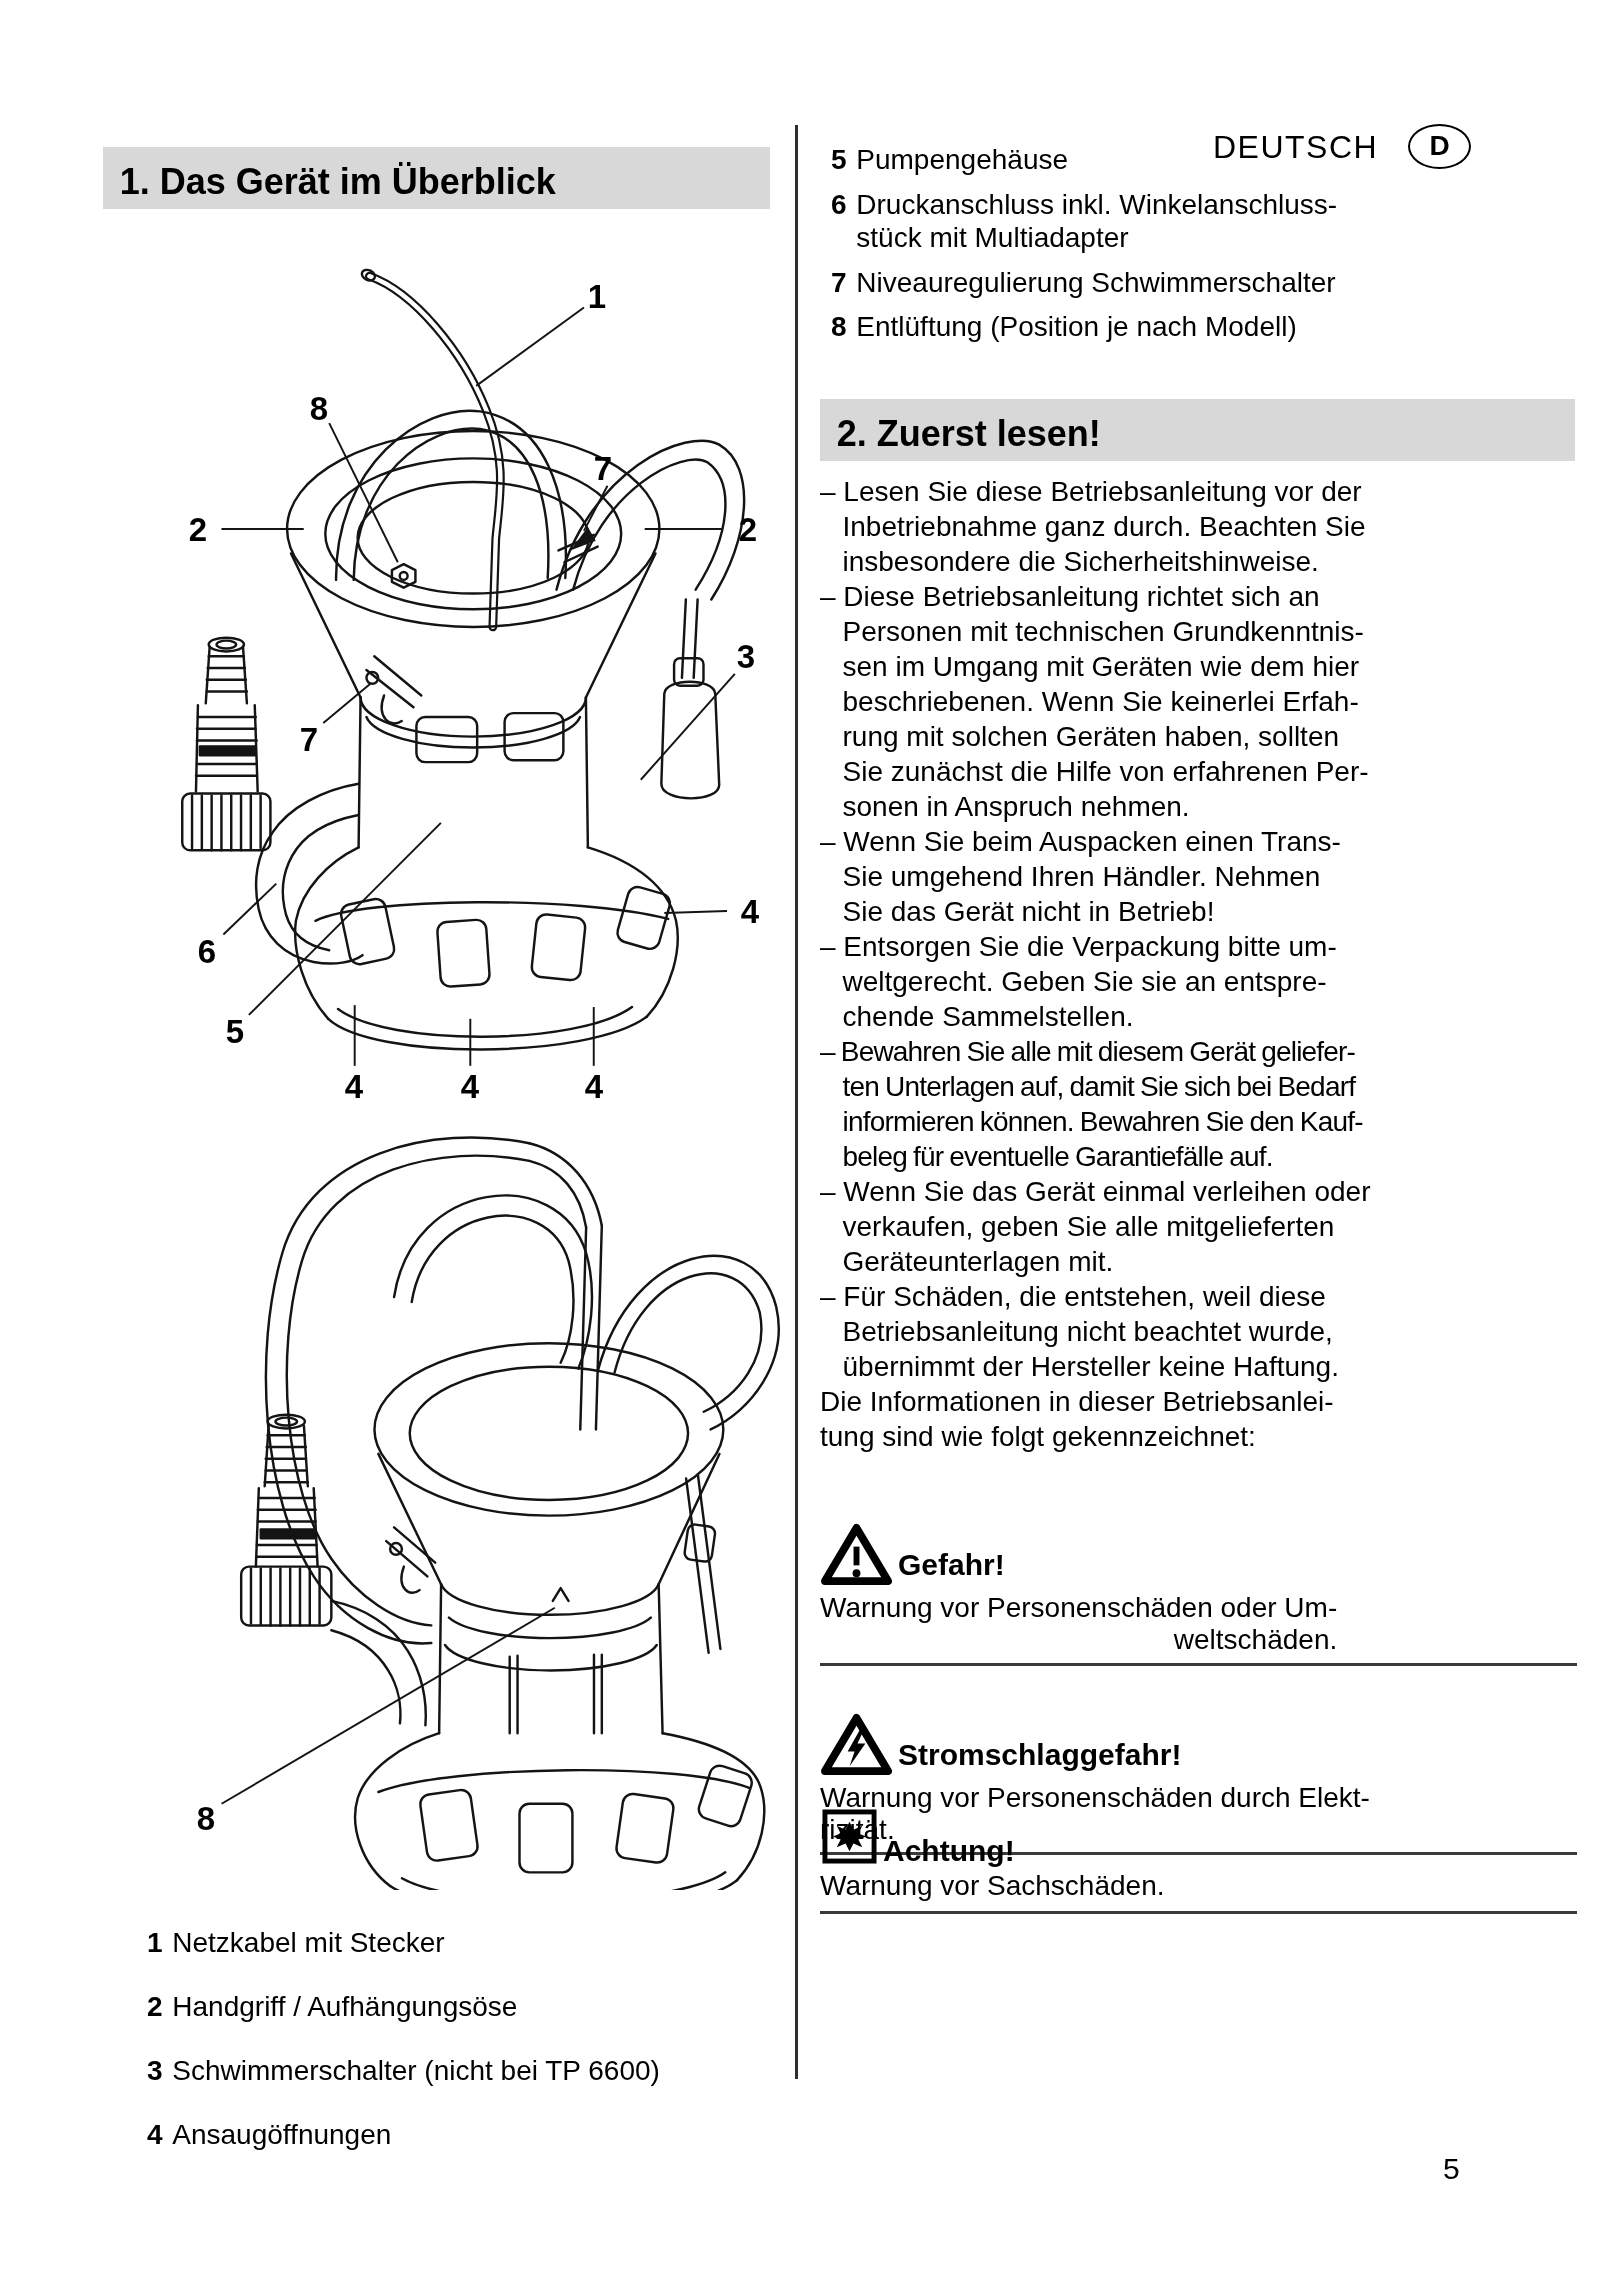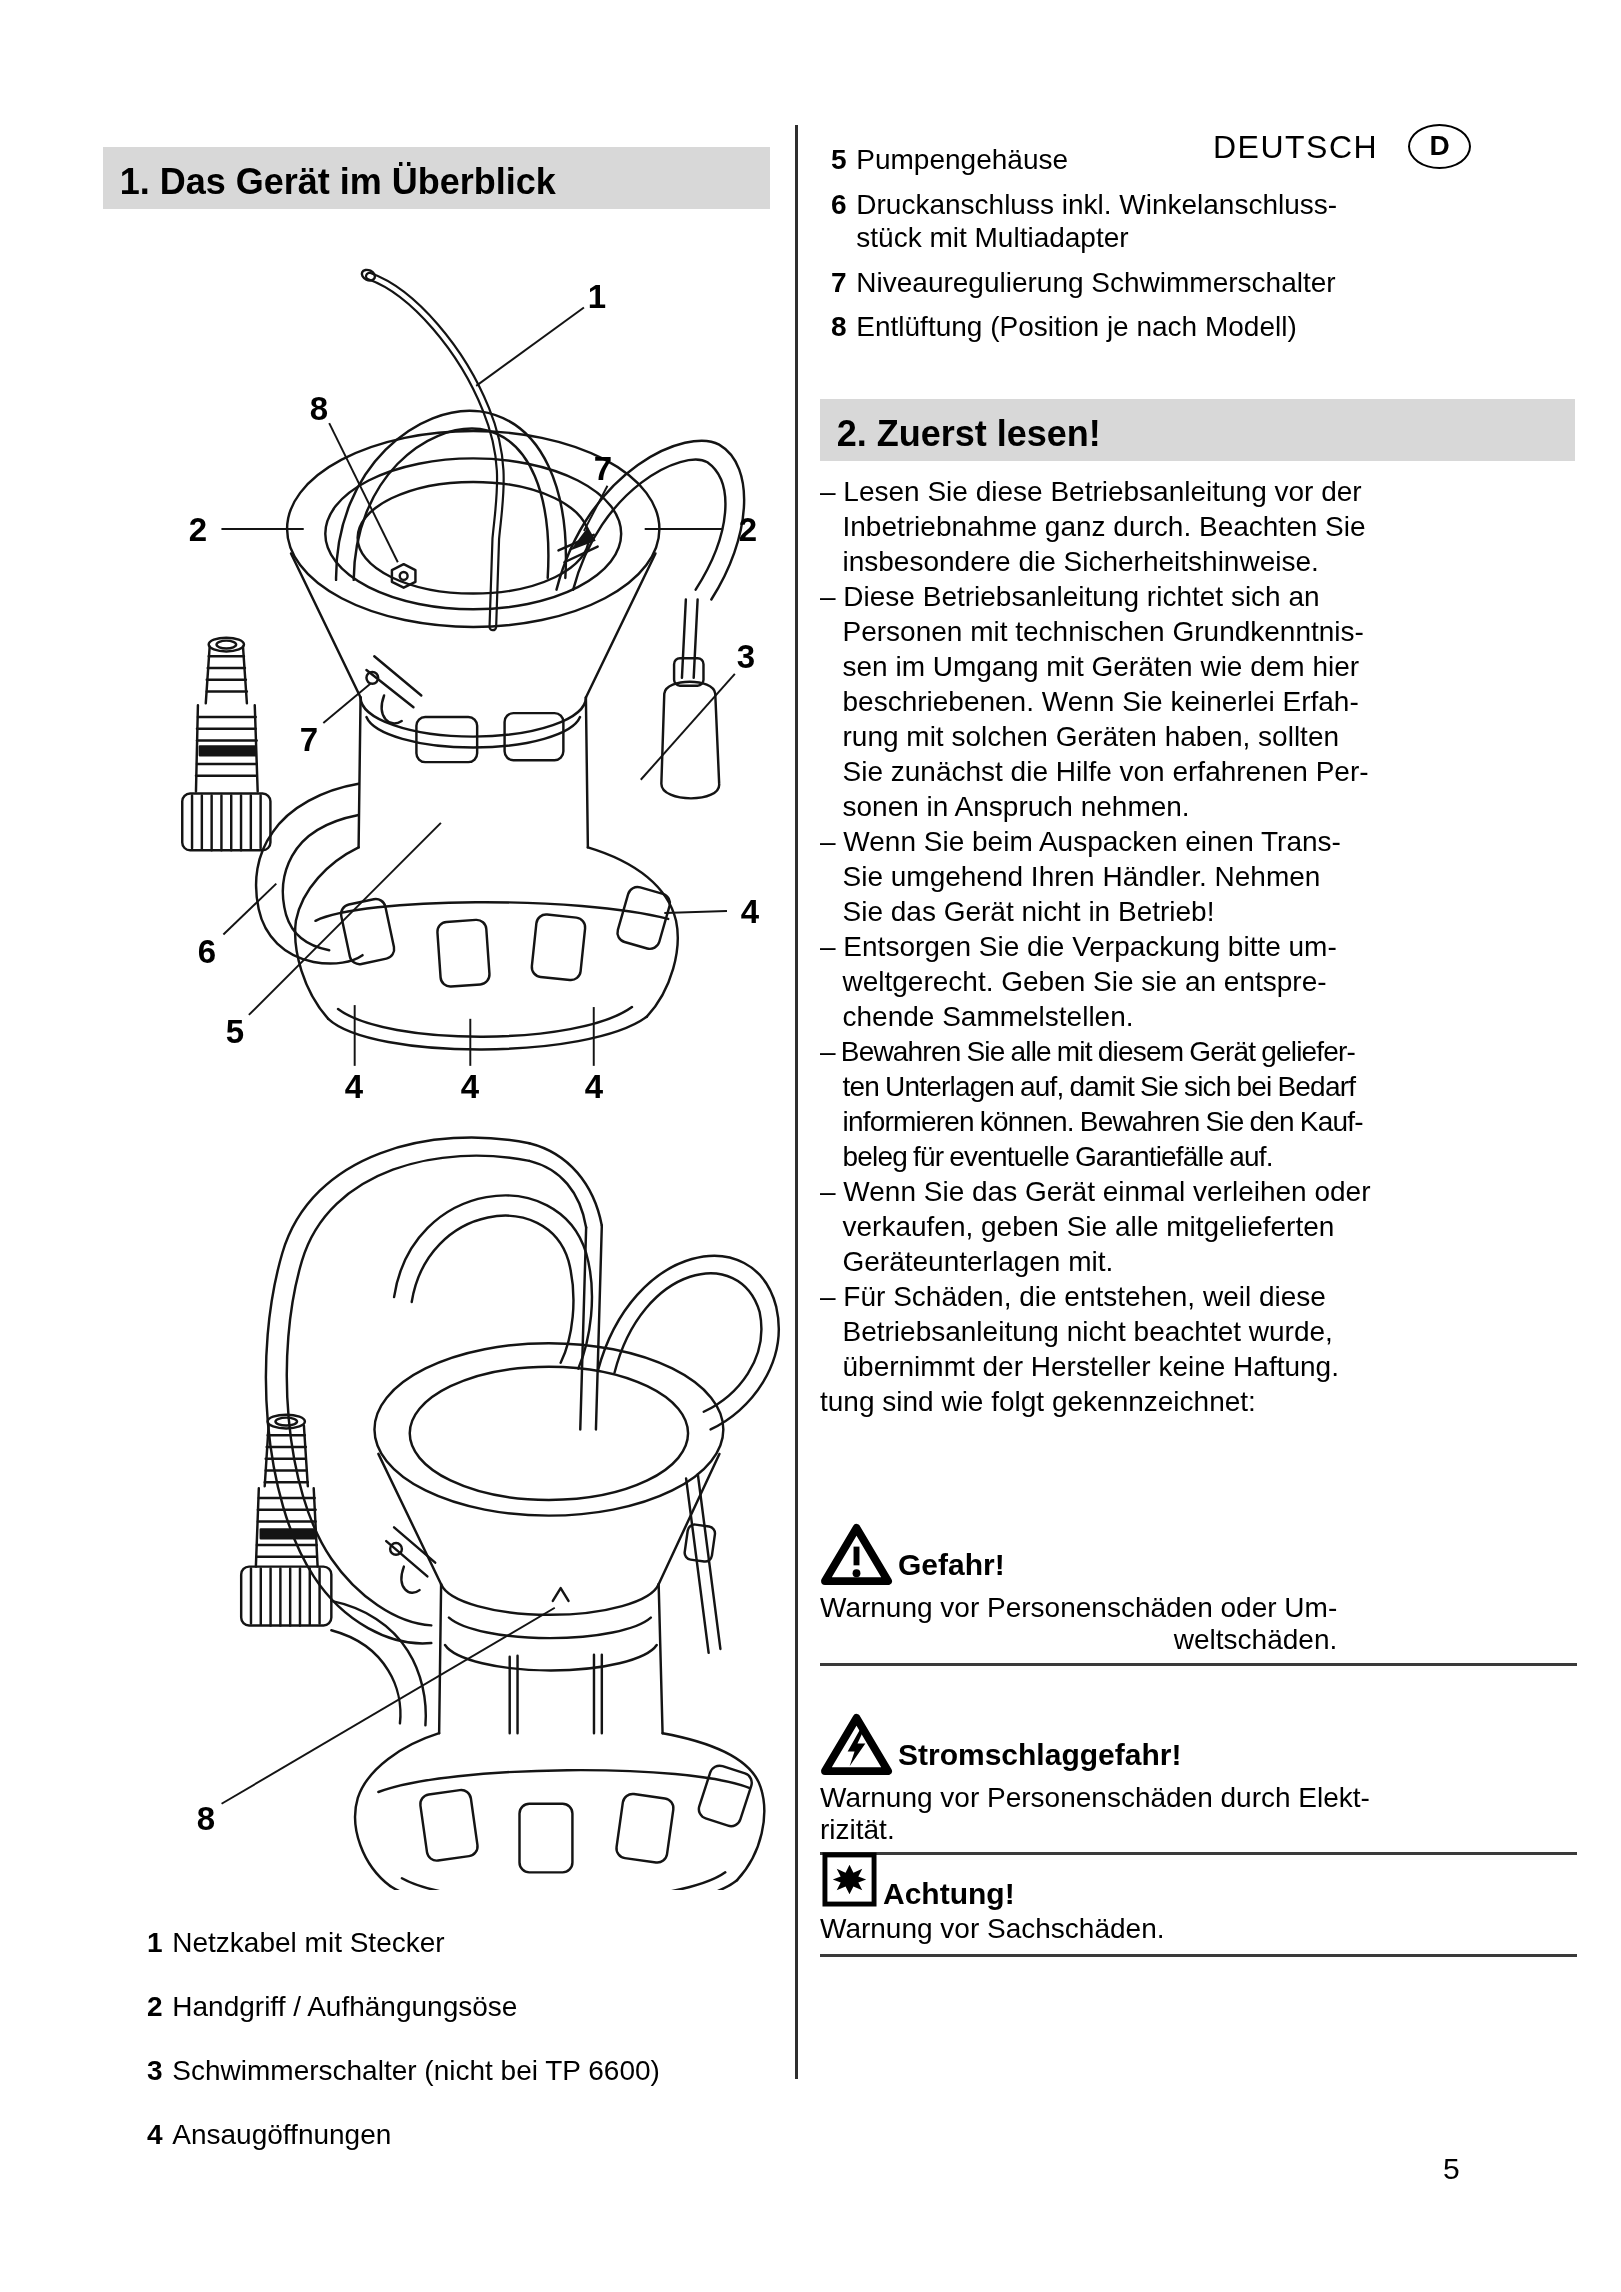--- a/index.html
+++ b/index.html
@@ -288,20 +288,21 @@
       <div class="rf-line b narrow">– Bewahren Sie alle mit diesem Gerät geliefer-</div>
       <div class="rf-line c narrow">ten Unterlagen auf, damit Sie sich bei Bedarf</div>
       <div class="rf-line c narrow">informieren können. Bewahren Sie den Kauf-</div>
       <div class="rf-line c narrow">beleg für eventuelle Garantiefälle auf.</div>
       <div class="rf-line b">– Wenn Sie das Gerät einmal verleihen oder</div>
       <div class="rf-line c">verkaufen, geben Sie alle mitgelieferten</div>
       <div class="rf-line c">Geräteunterlagen mit.</div>
       <div class="rf-line b">– Für Schäden, die entstehen, weil diese</div>
       <div class="rf-line c">Betriebsanleitung nicht beachtet wurde,</div>
       <div class="rf-line c">übernimmt der Hersteller keine Haftung.</div>
+      <div class="rf-line p">Die Informationen in dieser Betriebsanlei-</div>
       <div class="rf-line p">tung sind wie folgt gekennzeichnet:</div>
     </div>
 
   <div class="abs warn" style="left:820px; top:1521px; height:147px;">
     <svg class="abs" style="left:0; top:2px;" width="73" height="63" viewBox="0 0 74 64">
       <path d="M37 5 L69 59 L5 59 Z" fill="none" stroke="#000" stroke-width="8" stroke-linejoin="round"></path>
       <rect x="34" y="24" width="6" height="19" fill="#000"></rect>
       <circle cx="37" cy="51" r="4" fill="#000"></circle>
     </svg>
     <div class="warn-title" style="left:78px; top:27.4px;">Gefahr!</div>
@@ -314,21 +315,21 @@
     <svg class="abs" style="left:0; top:2px;" width="73" height="63" viewBox="0 0 74 64">
       <path d="M37 5 L69 59 L5 59 Z" fill="none" stroke="#000" stroke-width="8" stroke-linejoin="round"></path>
       <polygon points="41,16 28,39 35,39 30,54 46,31 38,31 45,16" fill="#000"></polygon>
     </svg>
     <div class="warn-title" style="left:78px; top:27.4px;">Stromschlaggefahr!</div>
     <div class="warn-body" style="left:0; top:71px;">Warnung vor Personenschäden durch Elekt-
 rizität.</div>
     <div class="hrule" style="left:0; top:141px;"></div>
   </div>
 
-  <div class="abs warn" style="left:820px; top:1850px; height:110px;">
+  <div class="abs warn" style="left:820px; top:1807px; height:110px;">
     <svg class="abs" style="left:2px; top:2px;" width="55" height="55" viewBox="0 0 56 56">
       <rect x="3" y="3" width="50" height="50" fill="none" stroke="#000" stroke-width="5"></rect>
       <path d="M28,13 L32,21 L41,17 L37,25 L45,28 L37,31 L41,39 L32,35 L28,43 L24,35 L15,39 L19,31 L11,28 L19,25 L15,17 L24,21 Z" fill="#000"></path>
     </svg>
     <div class="warn-title" style="left:63px; top:27.4px;">Achtung!</div>
     <div class="warn-body" style="left:0; top:63px;">Warnung vor Sachschäden.</div>
     <div class="hrule" style="left:0; top:104px;"></div>
   </div>
 
   <div class="abs pagenum" style="left:1443px; top:2152px;">5</div>

